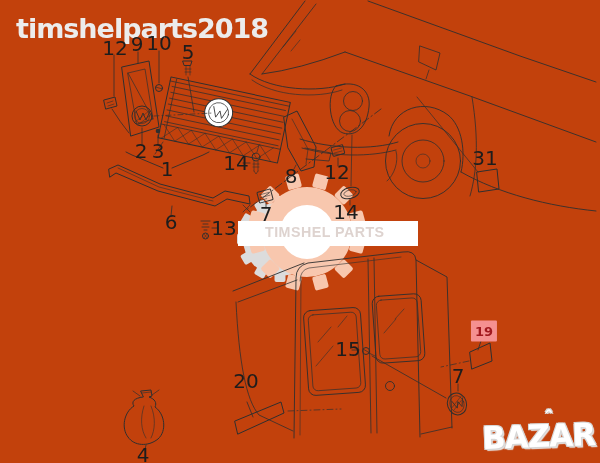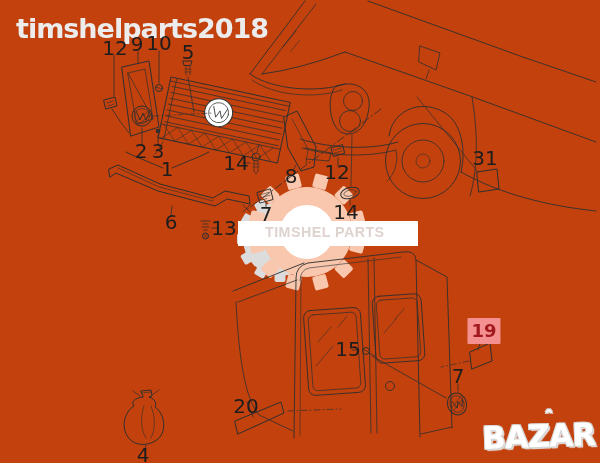--- a/index.html
+++ b/index.html
@@ -1,21 +1,21 @@
 <!DOCTYPE html>
 <html><head>
 <meta charset="utf-8">
 <style>
   html,body{margin:0;padding:0;background:#fff;}
   .stage{position:relative;width:600px;height:463px;background:#c2410c;overflow:hidden;
          font-family:"DejaVu Sans",sans-serif;}
   .stage svg{position:absolute;left:0;top:0;}
   .co{position:absolute;transform:translate(-50%,-50%);font-size:20px;color:#1d1d1d;
       line-height:1;white-space:nowrap;}
-  .co.hl{background:#f59090;color:#a2191e;font-weight:bold;font-size:18px;
+  .co.hl{background:#f59090;color:#a2191e;font-weight:bold;font-size:13px;
          padding:4px 4px;border-radius:1px;}
   .wm-tl{position:absolute;left:16px;top:13px;font-weight:bold;font-size:27px;
          letter-spacing:-1px;color:#ececec;}
   .wm-c{position:absolute;left:265px;top:223px;font-family:"Liberation Sans",sans-serif;
         font-weight:bold;font-size:15.5px;color:#ded3cf;letter-spacing:.5px;
         transform:scaleX(.92);transform-origin:left top;}
   .wm-logo{position:absolute;left:482px;top:418px;font-weight:bold;font-size:31px;
            letter-spacing:-1px;color:#fff;transform:rotate(-2deg);
            text-shadow:-1px -1px 0 #d7d7d7,1px -1px 0 #d7d7d7,-1px 1px 0 #d7d7d7,
                        1px 1px 0 #d7d7d7,2px 2px 1px #e6e6e6;}
@@ -288,16 +288,16 @@
   <div class="co" style="left:291px;top:176px">8</div>
   <div class="co" style="left:337px;top:172px">12</div>
   <div class="co" style="left:346px;top:212px">14</div>
   <div class="co" style="left:266px;top:214px">7</div>
   <div class="co" style="left:224px;top:228px">13</div>
   <div class="co" style="left:171px;top:222px">6</div>
   <div class="co" style="left:485px;top:158px">31</div>
   <div class="co hl" style="left:484px;top:331px">19</div>
   <div class="co" style="left:348px;top:349px">15</div>
   <div class="co" style="left:458px;top:376px">7</div>
-  <div class="co" style="left:246px;top:406px">20</div>
+  <div class="co" style="left:246px;top:381px">20</div>
   <div class="co" style="left:143px;top:455px">4</div>
 
 </div>
 
 </body></html>

